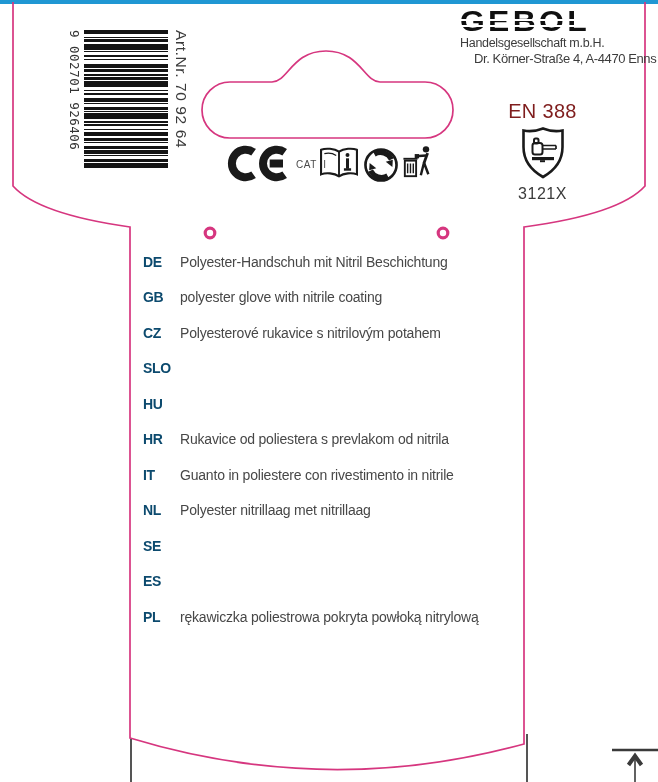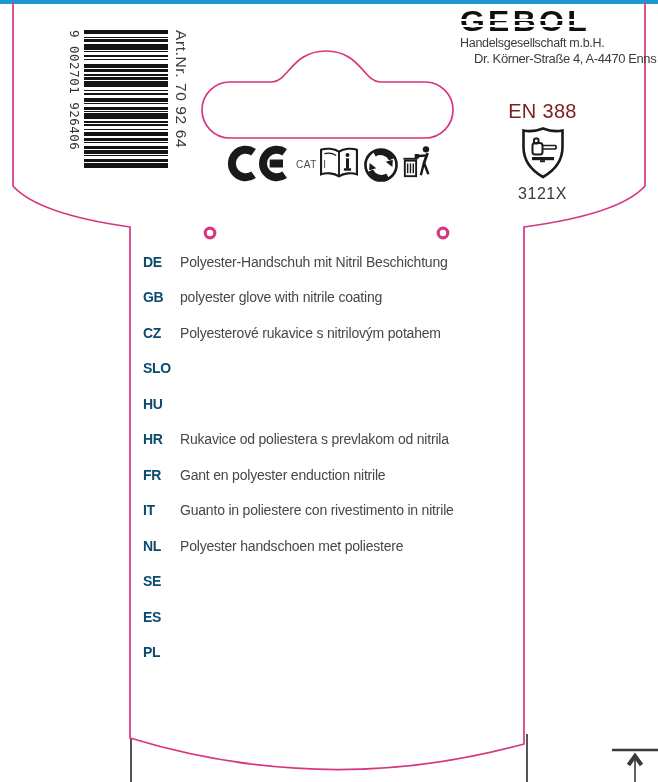--- a/index.html
+++ b/index.html
@@ -185,46 +185,43 @@
 
     <div class="lang-row">
       <span class="lang-code">HU</span>
     </div>
 
     <div class="lang-row">
       <span class="lang-code">HR</span>
       <span class="lang-text">Rukavice od poliestera s prevlakom od nitrila</span>
     </div>
 
-    <div class="lang-row">
-      <span class="lang-code">FR</span>
-      <span class="lang-text">Gant en polyester enduction nitrile</span>
-    </div>
 
     <div class="lang-row">
       <span class="lang-code">IT</span>
       <span class="lang-text">Guanto in poliestere con rivestimento in nitrile</span>
     </div>
 
     <div class="lang-row">
       <span class="lang-code">NL</span>
-      <span class="lang-text">Polyester handschoen met poliestere</span>
+      <span class="lang-text">Polyester nitrillaag met nitrillaag</span>
     </div>
 
 
     <div class="lang-row">
       <span class="lang-code">SE</span>
     </div>
 
     <div class="lang-row">
       <span class="lang-code">ES</span>
     </div>
 
     <div class="lang-row">
       <span class="lang-code">PL</span>
+      <span class="lang-text">rękawiczka poliestrowa pokryta powłoką nitrylową</span>
     </div>
   </div>
 
   <div id="cut-mark-left" class="abs cut-mark"></div>
   <div id="cut-mark-right" class="abs cut-mark"></div>
   <svg class="abs" style="left:608px; top:748px;" width="50" height="34" viewBox="0 0 50 34">
     <path d="M 4 2 H 50" stroke="#3a3a3a" stroke-width="2.4" fill="none"></path>
     <path d="M 27 34 V 10" stroke="#3a3a3a" stroke-width="1.6" fill="none"></path>
     <path d="M 20.5 17 L 27 8 L 33.5 17" stroke="#3a3a3a" stroke-width="4" fill="none"></path>
   </svg>

